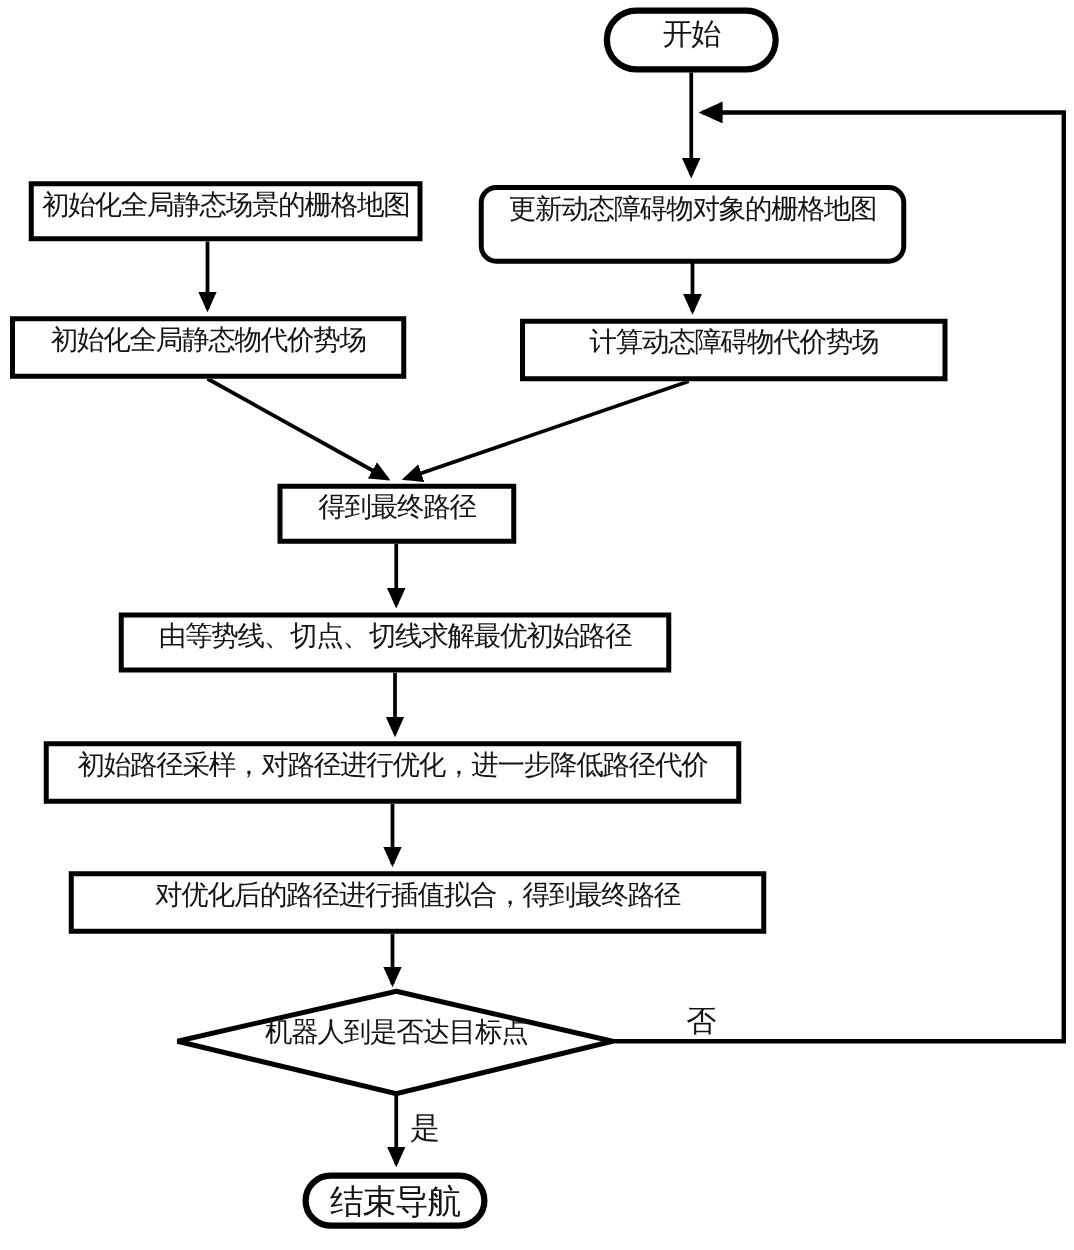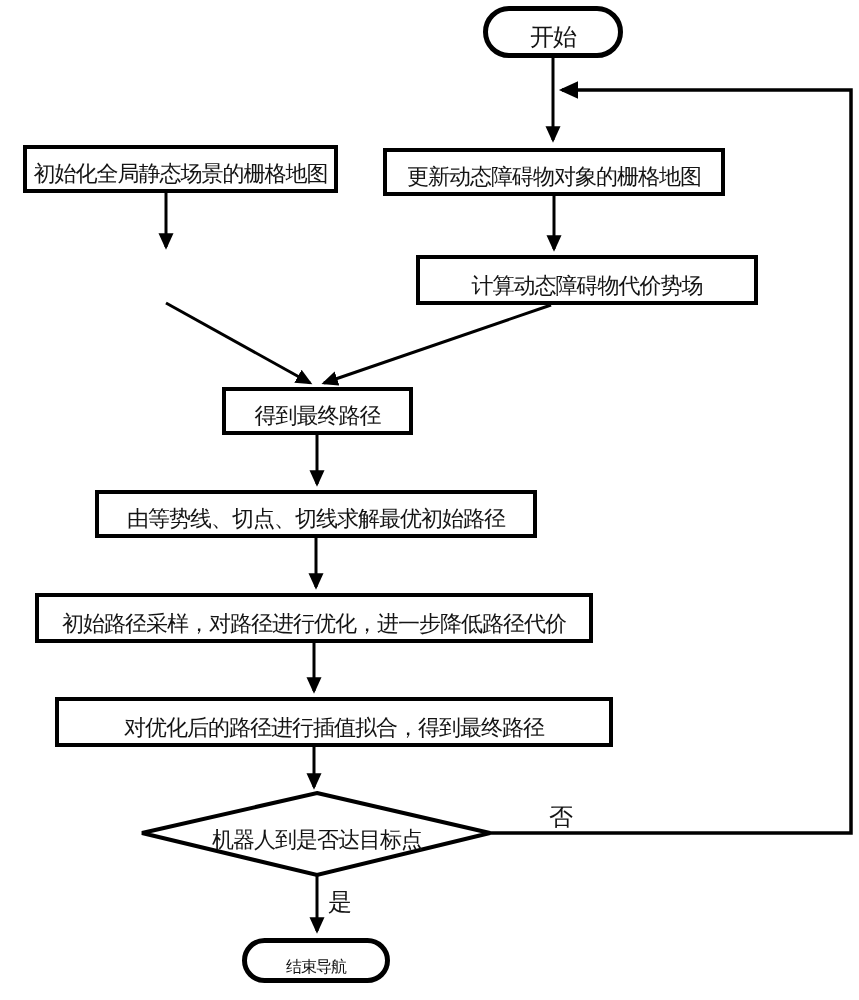--- a/index.html
+++ b/index.html
@@ -2,37 +2,37 @@
 <html><head>
 <meta charset="utf-8">
 <style>
   html,body{margin:0;padding:0;background:#ffffff;}
   body{font-family:"Liberation Sans","DejaVu Sans",sans-serif;}
   .canvas{position:relative;width:859px;height:1000px;background:#ffffff;overflow:hidden;}
   .wires{position:absolute;left:0;top:0;z-index:1;}
   .node{
     position:absolute;z-index:2;box-sizing:border-box;
     background:#ffffff;border:4px solid #000;
-    display:flex;align-items:flex-end;justify-content:center;
+    display:flex;align-items:flex-start;justify-content:center;
     font-size:22px;font-weight:500;color:#141414;
     white-space:nowrap;letter-spacing:-1px;text-align:center;
   }
   .terminator{border-width:5px;border-radius:28px;}
   .decision-text{border:none;background:transparent;}
   .n-start{left:483px;top:6px;width:140px;height:52px;font-size:24px;}
   .n-init-map{left:10px;top:145px;width:315px;height:48px;margin-left:13px;}
-  .n-update-map{left:383px;top:148px;width:342px;height:48px;}
+  .n-update-map{left:383px;top:148px;width:342px;height:63px;border-radius:14px;}
   .n-init-field{left:8px;top:253px;width:317px;height:50px;}
   .n-calc-field{left:383px;top:255px;width:342px;height:50px;margin-left:33px;}
   .n-superimpose{left:222px;top:387px;width:191px;height:48px;}
   .n-solve{left:95px;top:490px;width:442px;height:48px;}
   .n-sample{left:35px;top:593px;width:558px;height:50px;}
   .n-interp{left:35px;top:697px;width:558px;height:50px;margin-left:20px;}
   .n-goal{left:167px;top:811px;width:300px;height:44px;}
-  .n-end{left:242px;top:938px;width:148px;height:45px;font-size:16px;}
+  .n-end{left:242px;top:938px;width:148px;height:45px;font-size:27px;}
   .edge-label{position:absolute;z-index:3;font-size:24px;font-weight:500;color:#141414;}
   .l-no{left:549px;top:801px;}
   .l-yes{left:328px;top:886px;}
 </style>
 </head>
 <body>
 
 <div class="canvas">
 
   <svg class="wires" width="859" height="1000" viewBox="0 0 859 1000">
@@ -62,20 +62,23 @@
   </div>
 
   <div class="node n-init-map">
     <span>初始化全局静态场景的栅格地图</span>
   </div>
 
   <div class="node n-update-map">
     <span>更新动态障碍物对象的栅格地图</span>
   </div>
 
+  <div class="node n-init-field">
+    <span>初始化全局静态物代价势场</span>
+  </div>
 
   <div class="node n-calc-field">
     <span>计算动态障碍物代价势场</span>
   </div>
 
   <div class="node n-superimpose">
     <span>得到最终路径</span>
   </div>
 
   <div class="node n-solve">

